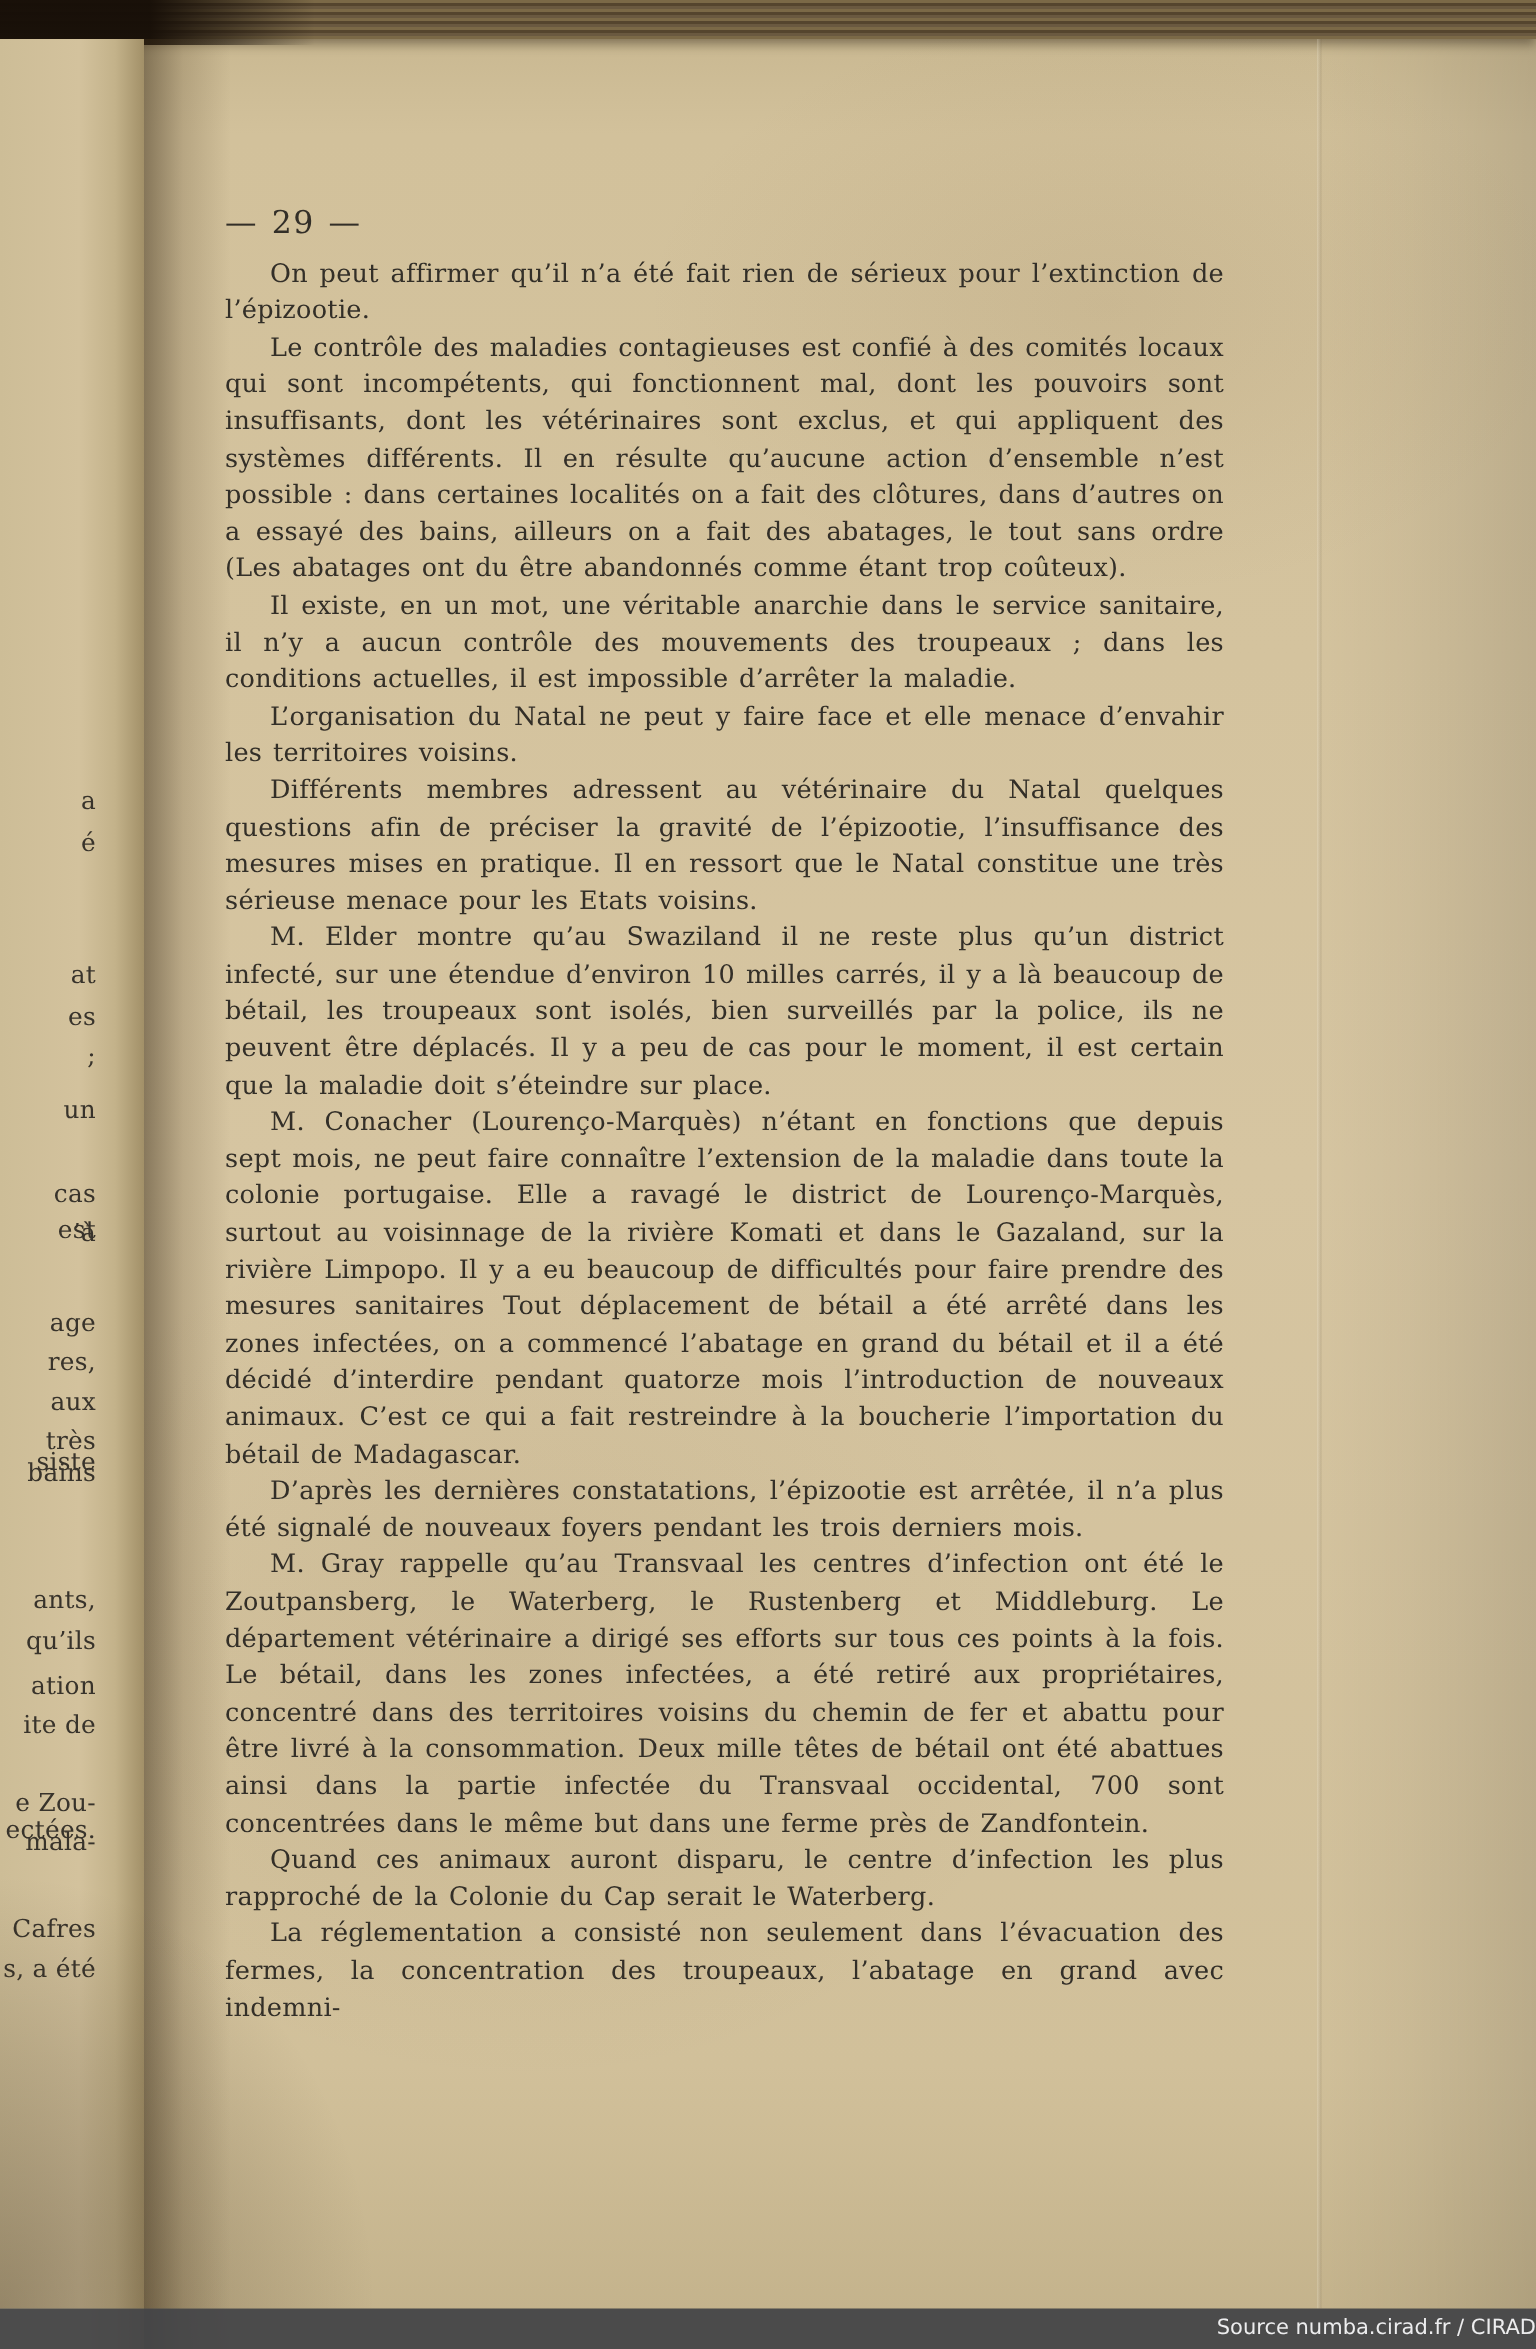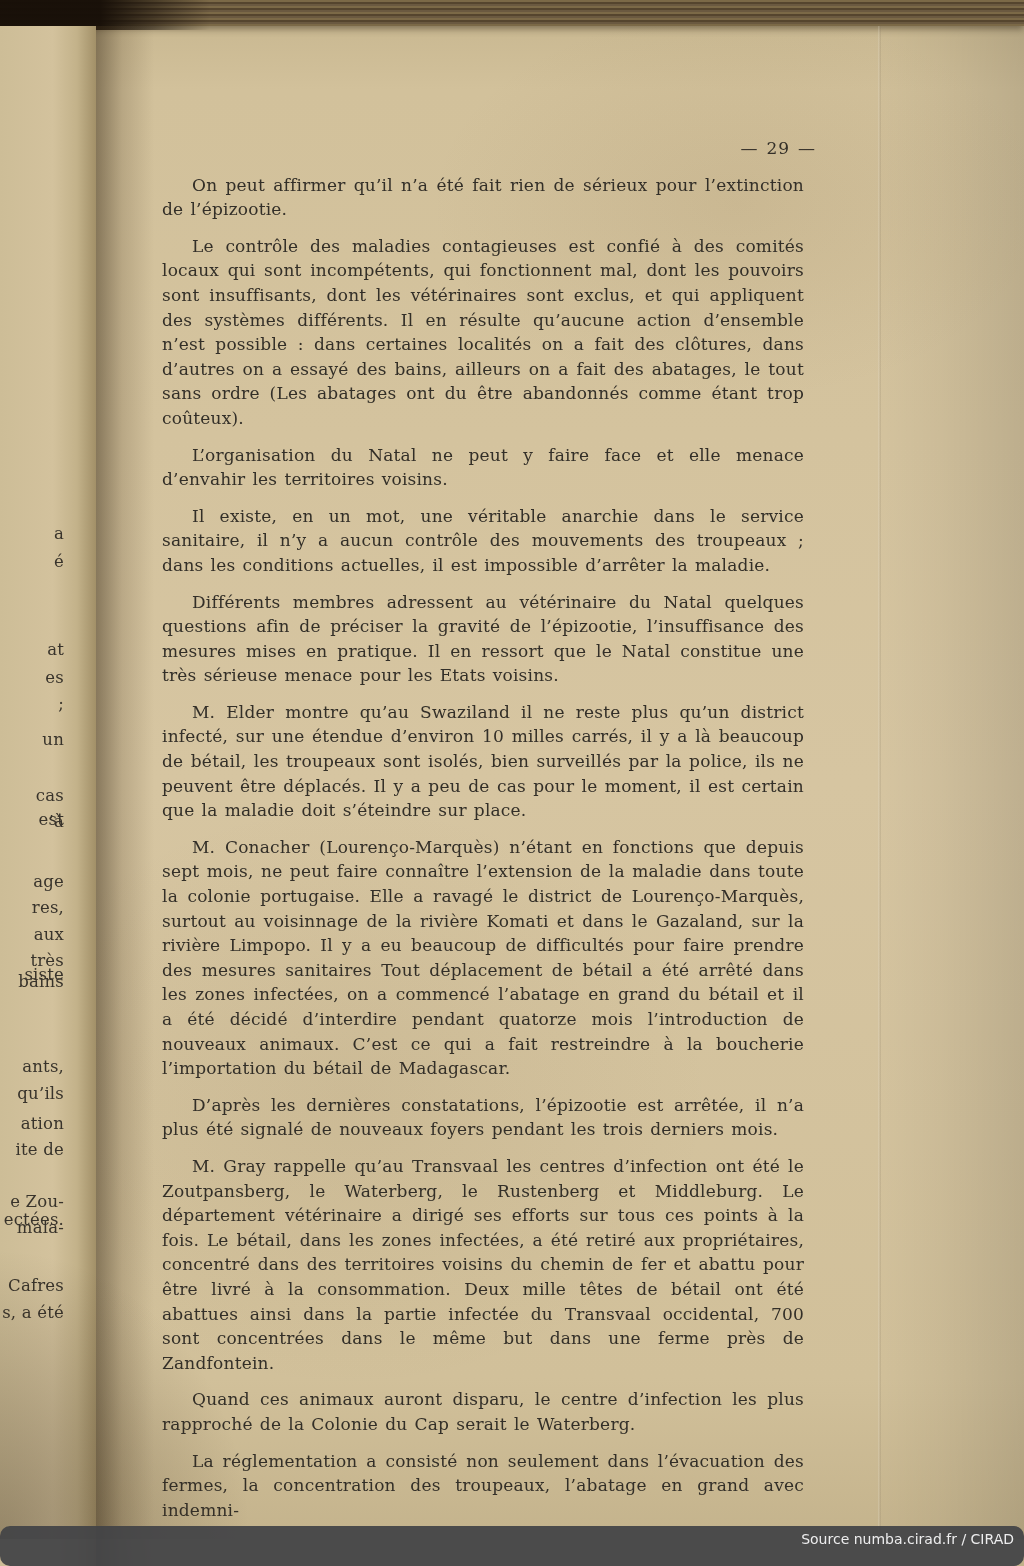--- a/index.html
+++ b/index.html
@@ -61,34 +61,34 @@
     letter-spacing: 0.2px; white-space: nowrap;
   }
 
   
   .text-block {
     position: absolute; left: 150px; top: 136px; width: 666px;
     color: #332f28; font-size: 17px; line-height: 24.6px;
     text-align: justify; letter-spacing: 0.2px; word-spacing: 1.5px;
   }
   .page-number {
-    text-align: right; margin: 0 0 10px 0;
-    font-size: 17px; letter-spacing: 1px; text-indent: 0;
+    text-align: left; margin: 0 0 10px 0;
+    font-size: 21px; letter-spacing: 1px; text-indent: 0;
   }
-  .para { margin: 12px; text-indent: 30px; }
+  .para { margin: 0; text-indent: 30px; }
   .para b { font-weight: normal; }
 
   
   .footer-bar {
-    position: absolute; left: 0; right: 0; bottom: 0; height: 40px;
+    position: absolute; left: 0; right: 0; bottom: 0; height: 27px;
     background: rgba(66,67,70,0.93);
     color: #ededee;
     font-family: "DejaVu Sans", "Liberation Sans", sans-serif;
     font-size: 14px; line-height: 27px;
-    text-align: right; padding-right: 10px; border-radius: 10px;
+    text-align: right; 
   }
 </style>
 </head>
 <body>
 
 <div class="scan">
 
   <div class="top-edge"></div>
   <div class="top-edge-left"></div>
 
@@ -119,22 +119,22 @@
     <span class="frag" style="top:1277px">s, a été</span>
   </div>
 
   <div class="gutter"></div>
 
   <div class="text-block">
     <p class="page-number">— 29 —</p>
 
     <p class="para"><b></b><span>On peut affirmer qu’il n’a été fait rien de sérieux pour l’extinction de l’épizootie.</span></p>
     <p class="para"><b></b><span>Le contrôle des maladies contagieuses est confié à des comités locaux qui sont incompétents, qui fonctionnent mal, dont les pouvoirs sont insuffisants, dont les vétérinaires sont exclus, et qui appliquent des systèmes différents. Il en résulte qu’aucune action d’ensemble n’est possible : dans certaines localités on a fait des clôtures, dans d’autres on a essayé des bains, ailleurs on a fait des abatages, le tout sans ordre (Les abatages ont du être abandonnés comme étant trop coûteux).</span></p>
+    <p class="para"><b></b><span>Il existe, en un mot, une véritable anarchie dans le service sanitaire, il n’y a aucun contrôle des mouvements des troupeaux ; dans les conditions actuelles, il est impossible d’arrêter la maladie.</span></p>
     <p class="para"><b></b><span>L’organisation du Natal ne peut y faire face et elle menace d’envahir les territoires voisins.</span></p>
-    <p class="para"><b></b><span>Il existe, en un mot, une véritable anarchie dans le service sanitaire, il n’y a aucun contrôle des mouvements des troupeaux ; dans les conditions actuelles, il est impossible d’arrêter la maladie.</span></p>
     <p class="para"><b></b><span>Différents membres adressent au vétérinaire du Natal quelques questions afin de préciser la gravité de l’épizootie, l’insuffisance des mesures mises en pratique. Il en ressort que le Natal constitue une très sérieuse menace pour les Etats voisins.</span></p>
     <p class="para"><b>M. Elder</b><span> montre qu’au Swaziland il ne reste plus qu’un district infecté, sur une étendue d’environ 10 milles carrés, il y a là beaucoup de bétail, les troupeaux sont isolés, bien surveillés par la police, ils ne peuvent être déplacés. Il y a peu de cas pour le moment, il est certain que la maladie doit s’éteindre sur place.</span></p>
     <p class="para"><b>M. Conacher</b><span> (Lourenço-Marquès) n’étant en fonctions que depuis sept mois, ne peut faire connaître l’extension de la maladie dans toute la colonie portugaise. Elle a ravagé le district de Lourenço-Marquès, surtout au voisinnage de la rivière Komati et dans le Gazaland, sur la rivière Limpopo. Il y a eu beaucoup de difficultés pour faire prendre des mesures sanitaires Tout déplacement de bétail a été arrêté dans les zones infectées, on a commencé l’abatage en grand du bétail et il a été décidé d’interdire pendant quatorze mois l’introduction de nouveaux animaux. C’est ce qui a fait restreindre à la boucherie l’importation du bétail de Madagascar.</span></p>
     <p class="para"><b></b><span>D’après les dernières constatations, l’épizootie est arrêtée, il n’a plus été signalé de nouveaux foyers pendant les trois derniers mois.</span></p>
     <p class="para"><b>M. Gray</b><span> rappelle qu’au Transvaal les centres d’infection ont été le Zoutpansberg, le Waterberg, le Rustenberg et Middleburg. Le département vétérinaire a dirigé ses efforts sur tous ces points à la fois. Le bétail, dans les zones infectées, a été retiré aux propriétaires, concentré dans des territoires voisins du chemin de fer et abattu pour être livré à la consommation. Deux mille têtes de bétail ont été abattues ainsi dans la partie infectée du Transvaal occidental, 700 sont concentrées dans le même but dans une ferme près de Zandfontein.</span></p>
     <p class="para"><b></b><span>Quand ces animaux auront disparu, le centre d’infection les plus rapproché de la Colonie du Cap serait le Waterberg.</span></p>
     <p class="para"><b></b><span>La réglementation a consisté non seulement dans l’évacuation des fermes, la concentration des troupeaux, l’abatage en grand avec indemni-</span></p>
   </div>
 
   <div class="page-edge-line"></div>

